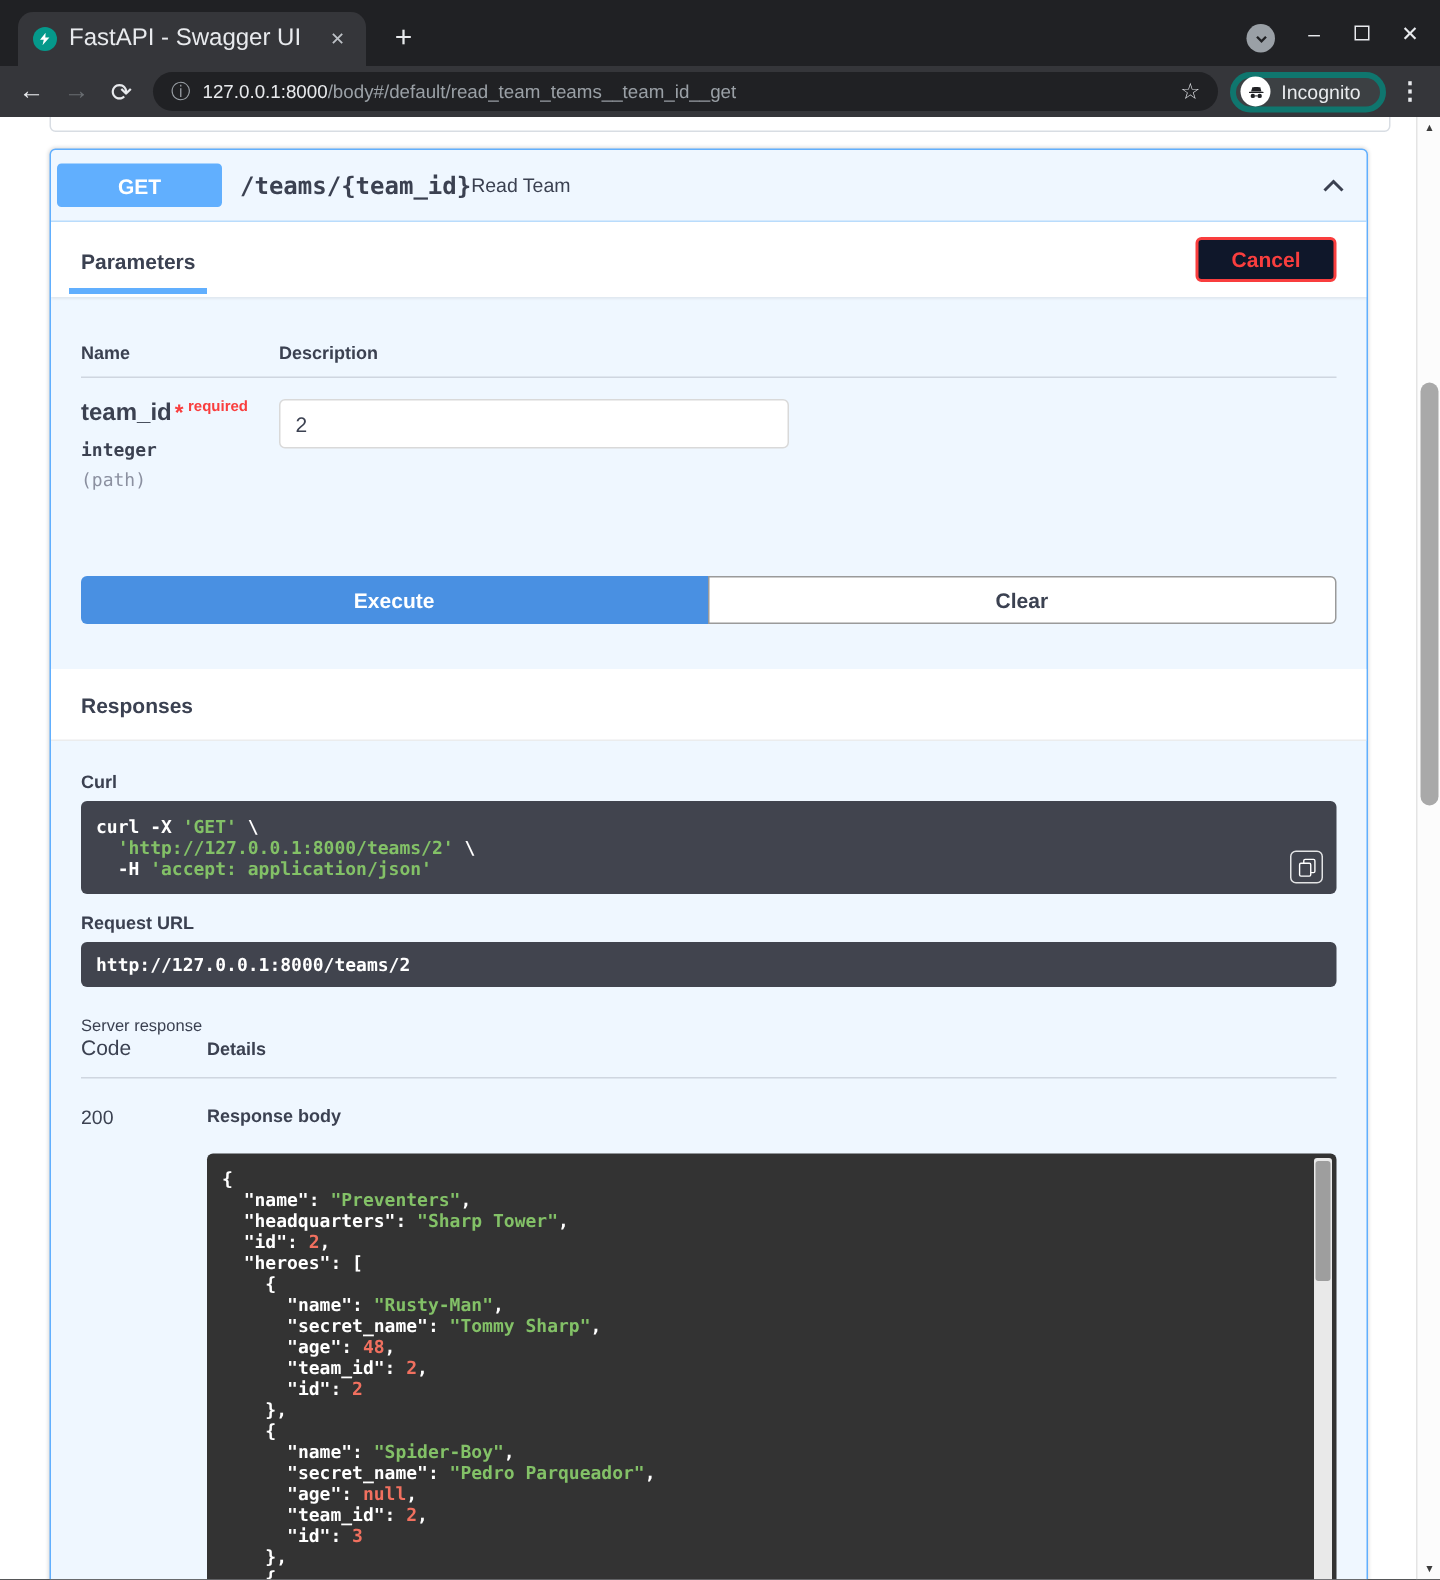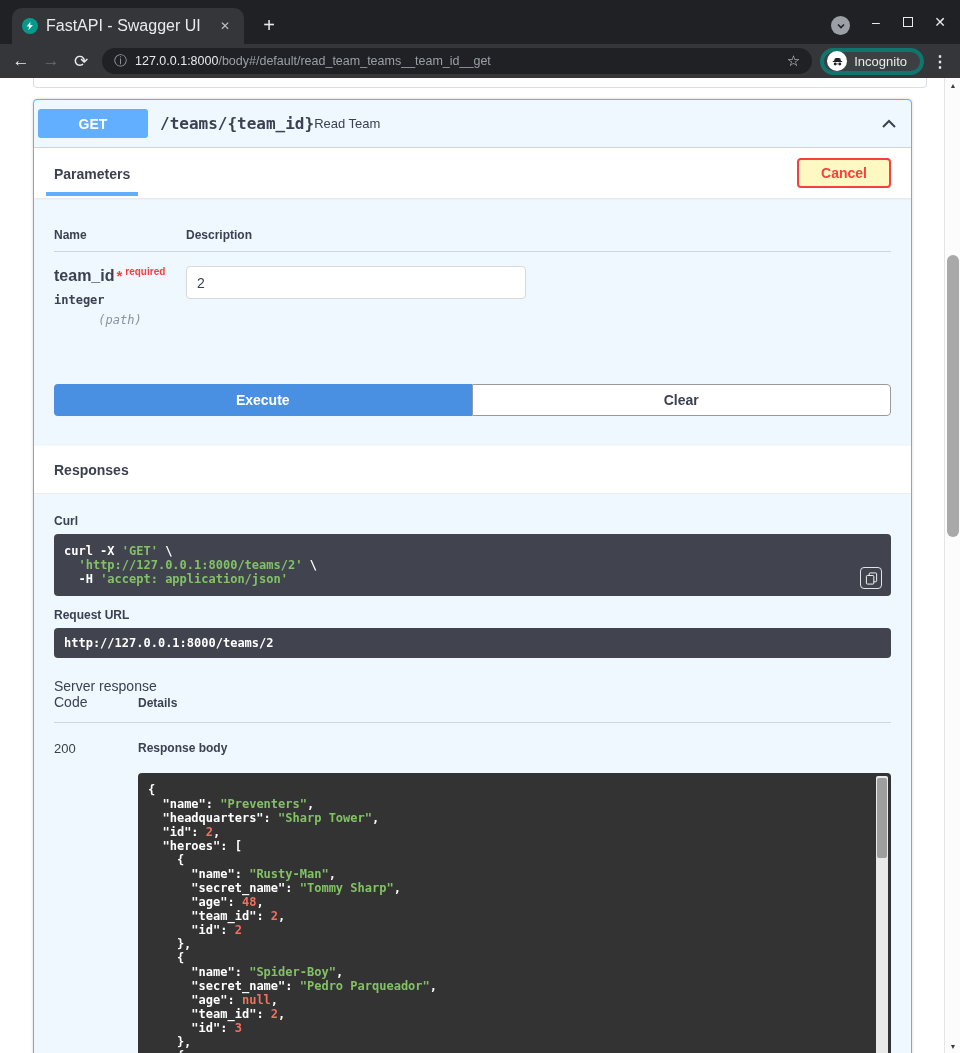--- a/index.html
+++ b/index.html
@@ -50,34 +50,34 @@
   .method-badge { width:110px; height:29px; background:var(--get_blue,#61affe); border-radius:3px; color:#fff;
                   font-weight:bold; font-size:14px; display:flex; align-items:center; justify-content:center; }
   .op-path { font-family:"DejaVu Sans Mono", monospace; font-weight:bold; font-size:16px; color:#3b4151; margin-left:12px; }
   .op-desc { font-size:13px; color:#3b4151; margin-left:0; }
   .collapse-btn { margin-left:auto; display:flex; align-items:center; }
 
   .section-header { background:#fff; height:50px; display:flex; align-items:center; justify-content:space-between;
                     padding:0 20px; box-shadow:0 1px 2px rgba(0,0,0,.08); }
   .tab-param { font-size:14px; font-weight:bold; color:#3b4151; border-bottom:4px solid var(--get_blue,#61affe);
                padding:15px 8px 10px; margin-left:-8px; }
-  .cancel-btn { border:2px solid var(--cancel_red,#f93e3e); color:var(--cancel_red,#f93e3e); background:#fef9c3;
+  .cancel-btn { border:2px solid var(--cancel_red,#f93e3e); color:var(--cancel_red,#f93e3e); background:#0f172a;
                 font-weight:bold; font-size:14px; border-radius:4px; padding:5px 22px; cursor:pointer; font-family:inherit; }
 
   .table-head { display:flex; padding:30px 20px 9px; }
   .col1 { width:132px; } .col2 { flex:1; }
   .th { font-size:12px; font-weight:bold; color:#3b4151; }
   .thin-divider { border-bottom:1px solid rgba(59,65,81,.18); margin:0 20px; }
 
   .param-row { display:flex; padding:14px 20px; }
   .param-name { font-size:16px; font-weight:bold; color:#3b4151; }
   .req-star { color:var(--cancel_red,#f93e3e); font-size:15px; font-weight:bold; margin-left:2px; }
   .req-note { color:var(--cancel_red,#f93e3e); font-size:10px; vertical-align:super; margin-left:3px; }
   .param-type { font-family:"DejaVu Sans Mono", monospace; font-size:12px; font-weight:bold; color:#3b4151; margin-top:8px; }
-  .param-in { font-family:"DejaVu Sans Mono", monospace; font-size:12px; font-style:italic; color:#8b90a0; margin-top:6px;text-align:center; }
+  .param-in { font-family:"DejaVu Sans Mono", monospace; font-size:12px; color:#8b90a0; margin-top:6px; }
   .param-input { width:340px; height:33px; border:1px solid #d9d9d9; border-radius:4px; padding:0 10px;
                  font-size:14px; color:#3b4151; background:#fff; font-family:inherit; outline:none; }
 
   .execute-row { display:flex; margin:43px 20px 0; height:32px; }
   .execute-btn { flex:1; background:var(--execute_blue,#4990e2); color:#fff; border:none; border-radius:4px 0 0 4px;
                  font-weight:bold; font-size:14px; font-family:inherit; cursor:pointer; }
   .clear-btn { flex:1; background:#fff; color:#3b4151; border:1px solid #9a9a9a; border-radius:0 4px 4px 0;
                font-weight:bold; font-size:14px; font-family:inherit; cursor:pointer; }
 
   .responses-band { background:#fff; height:48px; display:flex; align-items:center; padding:0 20px; margin-top:30px;
@@ -90,21 +90,21 @@
   .dark-block { background:var(--code_bg,#41444e); border-radius:4px; padding:10px; position:relative;
                 font-family:"DejaVu Sans Mono", monospace; font-size:12px; font-weight:bold; color:#fff; }
   .code-line { white-space:pre; line-height:14px; }
   .tok-plain { color:#fff; } .tok-key { color:#fff; }
   .tok-str { color:var(--string_green,#83c167); }
   .tok-num { color:var(--number_red,#f1705f); }
   .copy-btn { position:absolute; right:9px; bottom:7px; width:22px; height:22px; border:1px solid rgba(255,255,255,.85);
               border-radius:4px; display:flex; align-items:center; justify-content:center; cursor:pointer; background:transparent; }
   .lbl-requrl { margin:12px 0 6px; }
   .requrl-block { padding:8px 10px; }
-  .server-resp { font-size:14px; color:#3b4151; margin:20px 0 0; }
+  .server-resp { font-size:11px; color:#3b4151; margin:20px 0 0; }
 
   .resp-table-head { display:flex; align-items:flex-end; padding-bottom:12px; border-bottom:1px solid rgba(59,65,81,.18); }
   .codecol { width:84px; }
   .code-h { font-size:14px; color:#3b4151; }
   .resp-row { display:flex; margin-top:18px; }
   .status-code { font-size:13px; color:#3b4151; width:84px; }
   .resp-details { flex:1; }
   .lbl-respbody { margin-bottom:18px; }
   .response-block { height:330px; overflow:hidden; padding-right:24px; }
   .inner-scrollbar { position:absolute; top:3px; right:3px; bottom:3px; width:12px; background:#e9e9e9; border-radius:2px; }

